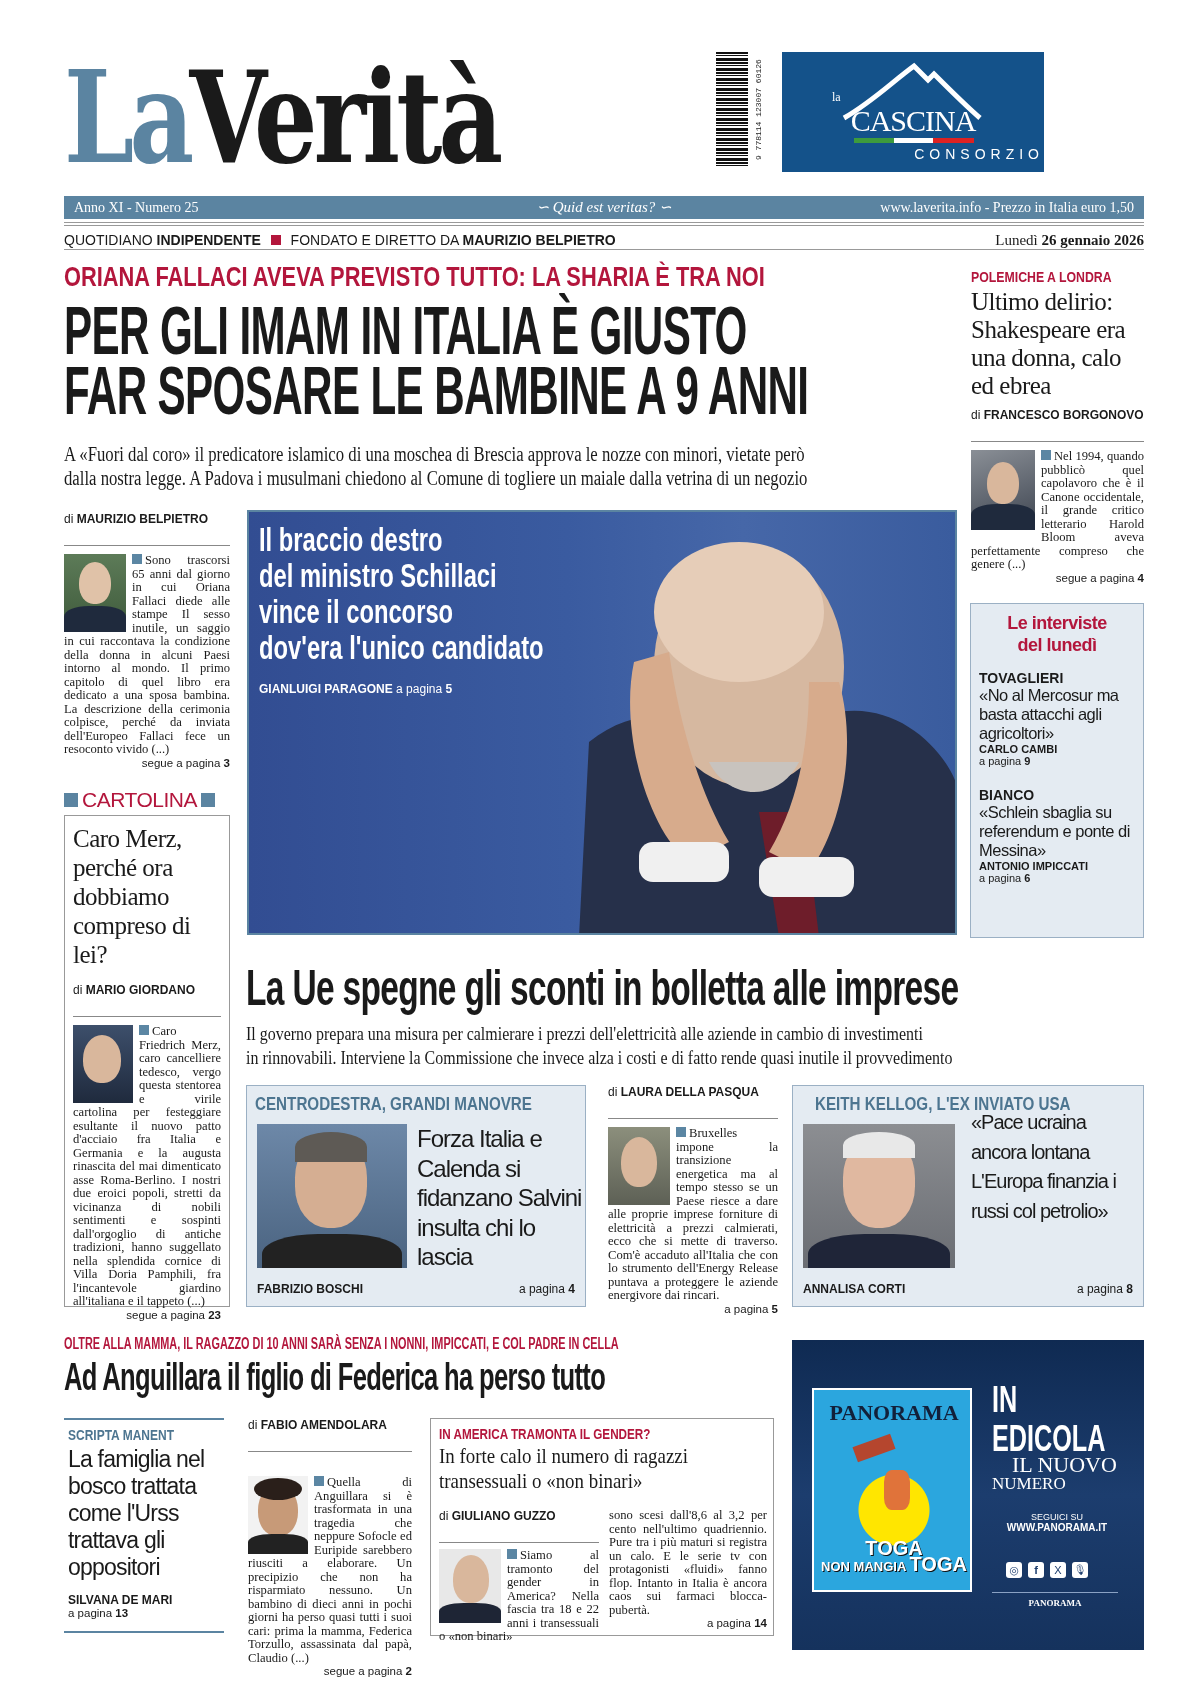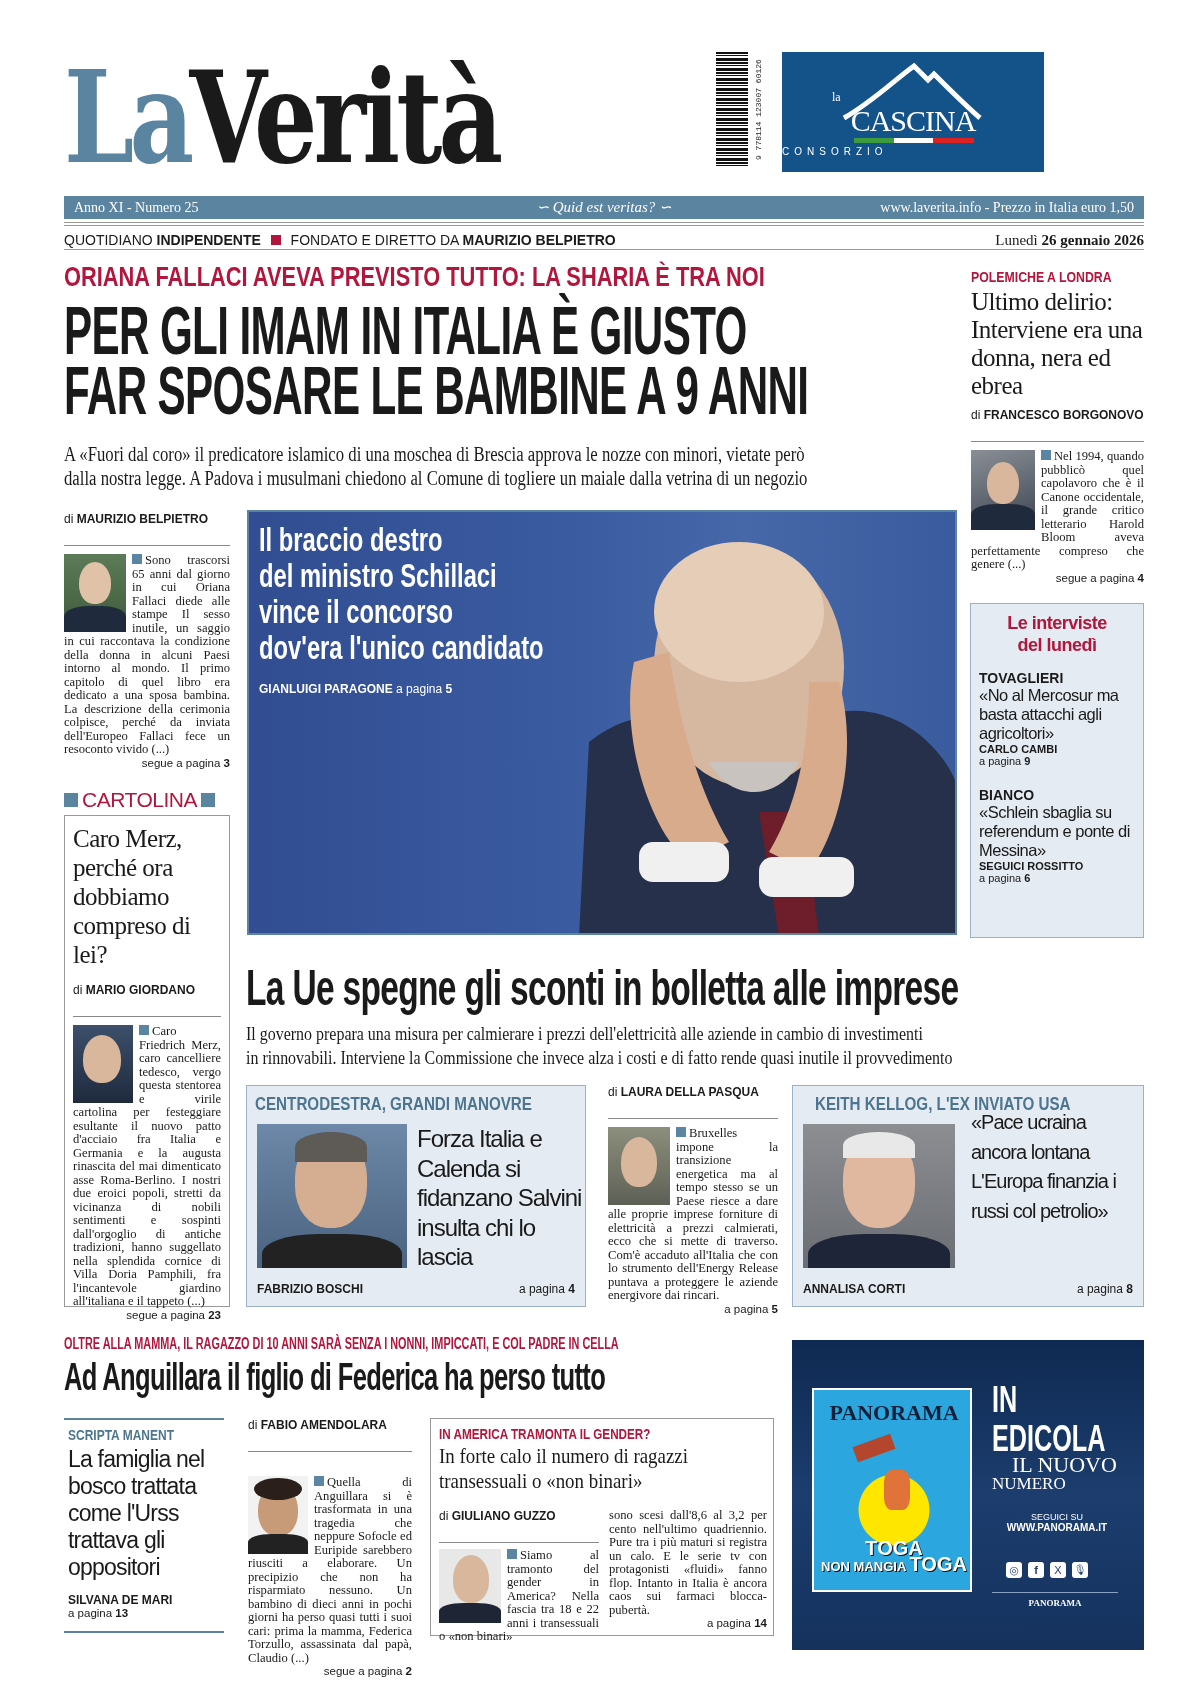--- a/index.html
+++ b/index.html
@@ -34,21 +34,21 @@
     <span>9 778114 123007</span> <span>60126</span>
   </div>
 
   <div class="abs" style="left:718px;top:0;width:262px;height:120px;background:#14528a;color:#fff;">
     <svg class="abs" style="left:60px;top:10px;" width="140" height="60" viewBox="0 0 140 60">
         <path d="M2 56 C30 40 50 20 72 4 L86 18 L92 12 C110 30 124 44 138 56" fill="none" stroke="#fff" stroke-width="5"></path>
       </svg>
     <div class="abs" style="left:50px;top:38px;font-size:12px;font-family:'Liberation Serif',serif;">la</div>
     <div class="abs" style="left:0;width:262px;top:52px;text-align:center;font-size:30px;font-family:'Liberation Serif',serif;letter-spacing:-1px;">CASCINA</div>
     <div class="abs" style="left:72px;top:86px;width:120px;height:5px;background:linear-gradient(90deg,#3d9b3d 0 33%,#fff 33% 66%,#d22 66%);"></div>
-    <div class="abs" style="left:0;width:262px;top:94px;text-align:left;font-size:10px;letter-spacing:5px;font-family:'Liberation Sans',sans-serif;">CONSORZIO</div>
+    <div class="abs" style="left:0;width:262px;top:94px;text-align:right;font-size:14px;letter-spacing:5px;font-family:'Liberation Sans',sans-serif;">CONSORZIO</div>
   </div>
 </div>
 
 <div class="abs" style="left:64px;top:196px;width:1080px;height:23px;background:#5b84a1;color:#fff;font-size:14px;line-height:23px;">
   <span class="abs" style="left:10px;">Anno XI - Numero 25</span>
   <span class="abs" style="left:0;width:1080px;text-align:center;font-style:italic;font-size:15px;">∽ <span>Quid est veritas?</span> ∽</span>
   <span class="abs" style="right:10px;">www.laverita.info - Prezzo in Italia euro 1,50</span>
 </div>
 <div class="abs" style="left:64px;top:222px;width:1080px;height:4px;border-top:1px solid #999;border-bottom:1px solid #999;"></div>
 
@@ -66,21 +66,21 @@
   <div class="squeeze" style="transform:scaleX(0.62);font-family:'Liberation Sans',sans-serif;font-weight:bold;font-size:68px;line-height:60px;letter-spacing:-1px;">PER GLI IMAM IN ITALIA È GIUSTO</div><br>
   <div class="squeeze" style="transform:scaleX(0.62);font-family:'Liberation Sans',sans-serif;font-weight:bold;font-size:68px;line-height:60px;letter-spacing:-1px;">FAR SPOSARE LE BAMBINE A 9 ANNI</div>
 </div>
 <div class="abs" style="left:64px;top:442px;white-space:nowrap;">
   <div class="squeeze" style="transform:scaleX(0.835);font-size:20px;line-height:24px;">A «Fuori dal coro» il predicatore islamico di una moschea di Brescia approva le nozze con minori, vietate però</div><br>
   <div class="squeeze" style="transform:scaleX(0.835);font-size:20px;line-height:24px;">dalla nostra legge. A Padova i musulmani chiedono al Comune di togliere un maiale dalla vetrina di un negozio</div>
 </div>
 
 <div class="abs" style="left:971px;top:268px;width:173px;">
   <div class="squeeze red" style="transform:scaleX(0.82);font-family:'Liberation Sans',sans-serif;font-weight:bold;font-size:15px;line-height:18px;">POLEMICHE A LONDRA</div>
-  <div style="font-size:25px;line-height:28px;margin-top:2px;letter-spacing:-0.5px;">Ultimo delirio: Interviene era una donna, nera ed ebrea</div>
+  <div style="font-size:25px;line-height:28px;margin-top:2px;letter-spacing:-0.5px;">Ultimo delirio: Shakespeare era una donna, calo ed ebrea</div>
   <div class="byline" style="margin-top:8px;"><span>di </span><b>FRANCESCO BORGONOVO</b></div>
   <div class="body-txt" style="margin-top:8px;">
     <div class="photo" style="width:64px;height:80px;">
       <div class="face" style="left:16px;top:12px;width:32px;height:42px;"></div>
       <div class="suit" style="height:26px;"></div>
     </div>
     <span class="sq"></span><span>Nel 1994, quando pubblicò quel capolavoro che è il Canone occidentale, il grande critico letterario Harold Bloom aveva perfettamente compreso che genere (...)</span>
   </div>
   <div class="pref"><span>segue a pagina </span><b>4</b></div>
 </div>
@@ -128,21 +128,21 @@
   </div>
   <div style="margin-top:14px;">
     <div style="font-family:'Liberation Sans',sans-serif;font-weight:bold;font-size:14px;">TOVAGLIERI</div>
     <div style="font-family:'Liberation Sans',sans-serif;font-size:16.5px;line-height:19px;letter-spacing:-0.5px;">«No al Mercosur ma basta attacchi agli agricoltori»</div>
     <div style="font-family:'Liberation Sans',sans-serif;font-weight:bold;font-size:11px;">CARLO CAMBI</div>
     <div style="font-family:'Liberation Sans',sans-serif;font-size:11px;"><span>a pagina </span><b>9</b></div>
   </div>
   <div style="margin-top:20px;">
     <div style="font-family:'Liberation Sans',sans-serif;font-weight:bold;font-size:14px;">BIANCO</div>
     <div style="font-family:'Liberation Sans',sans-serif;font-size:16.5px;line-height:19px;letter-spacing:-0.5px;">«Schlein sbaglia su referendum e ponte di Messina»</div>
-    <div style="font-family:'Liberation Sans',sans-serif;font-weight:bold;font-size:11px;">SEGUICI ROSSITTO</div>
+    <div style="font-family:'Liberation Sans',sans-serif;font-weight:bold;font-size:11px;">ANTONIO IMPICCATI</div>
     <div style="font-family:'Liberation Sans',sans-serif;font-size:11px;"><span>a pagina </span><b>6</b></div>
   </div>
 </div>
 
 <div class="abs" style="left:64px;top:788px;width:166px;height:24px;display:flex;align-items:center;gap:4px;">
   <span style="width:14px;height:14px;background:#5b84a1;display:inline-block;"></span>
   <span class="red" style="font-family:'Liberation Sans',sans-serif;font-size:21px;letter-spacing:-0.5px;">CARTOLINA</span>
   <span style="width:14px;height:14px;background:#5b84a1;display:inline-block;"></span>
 </div>
 <div class="abs" style="left:64px;top:815px;width:166px;height:492px;border:1px solid #999;padding:8px 8px 4px 8px;">

